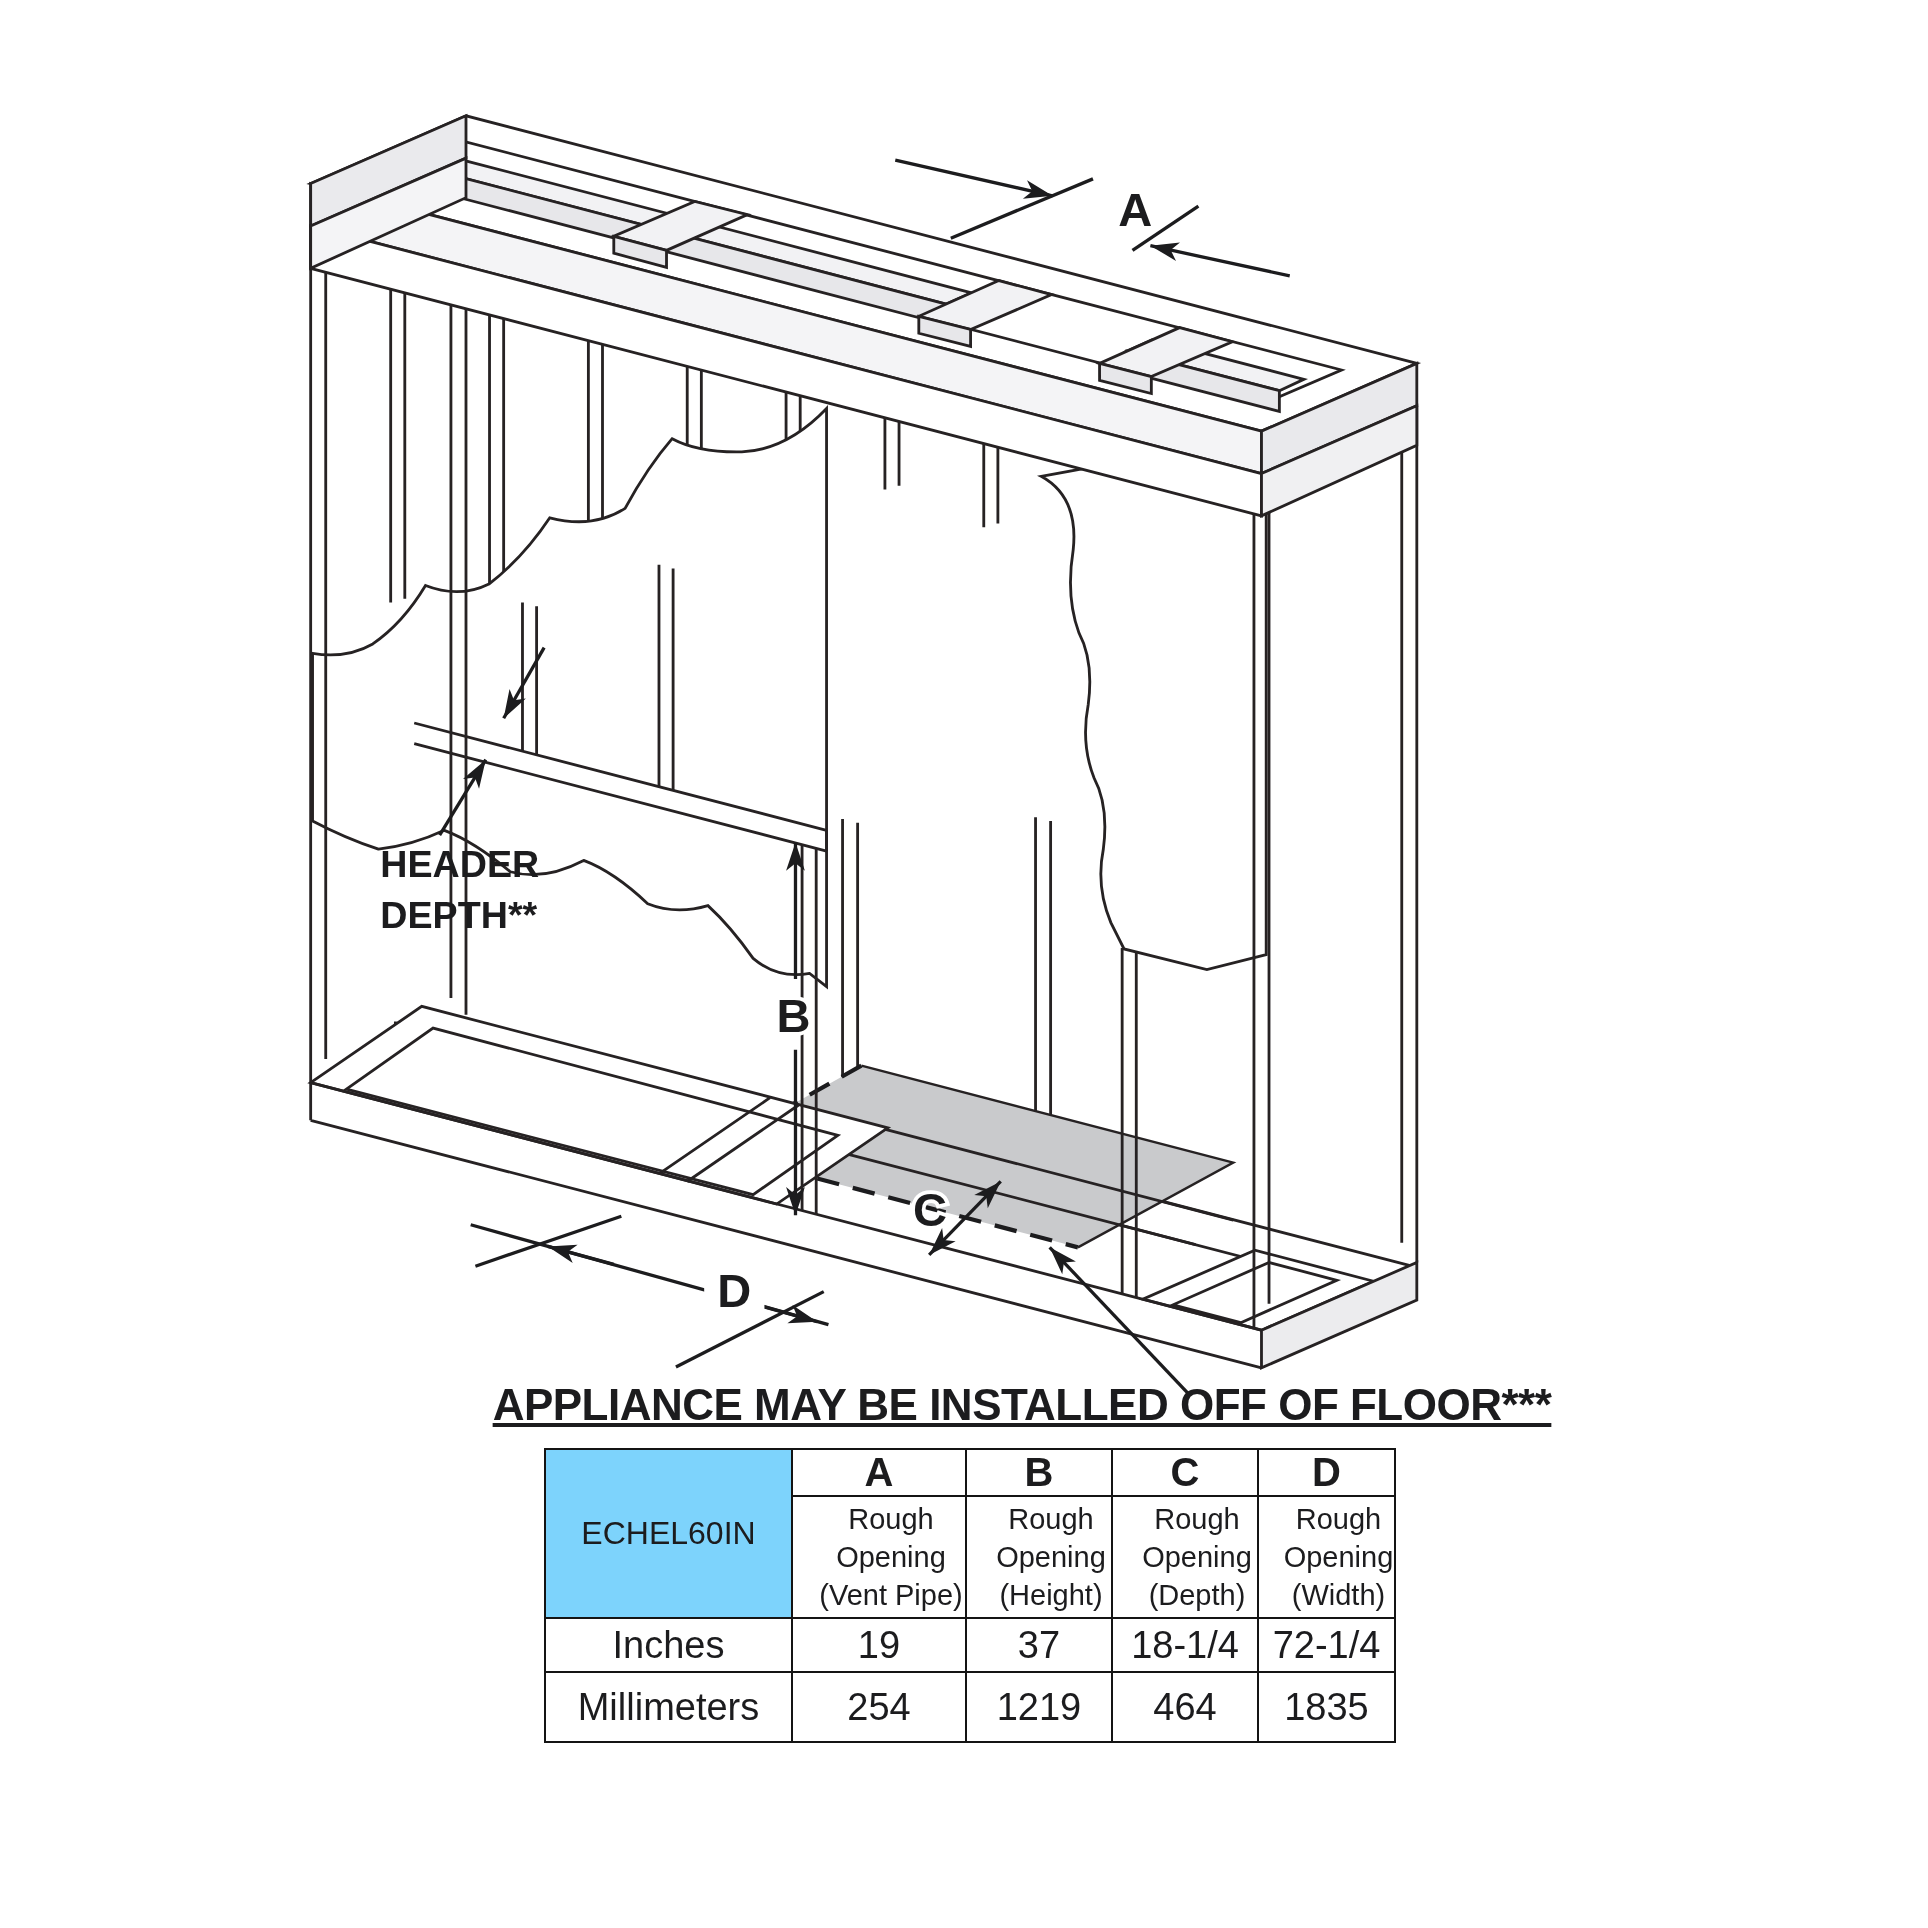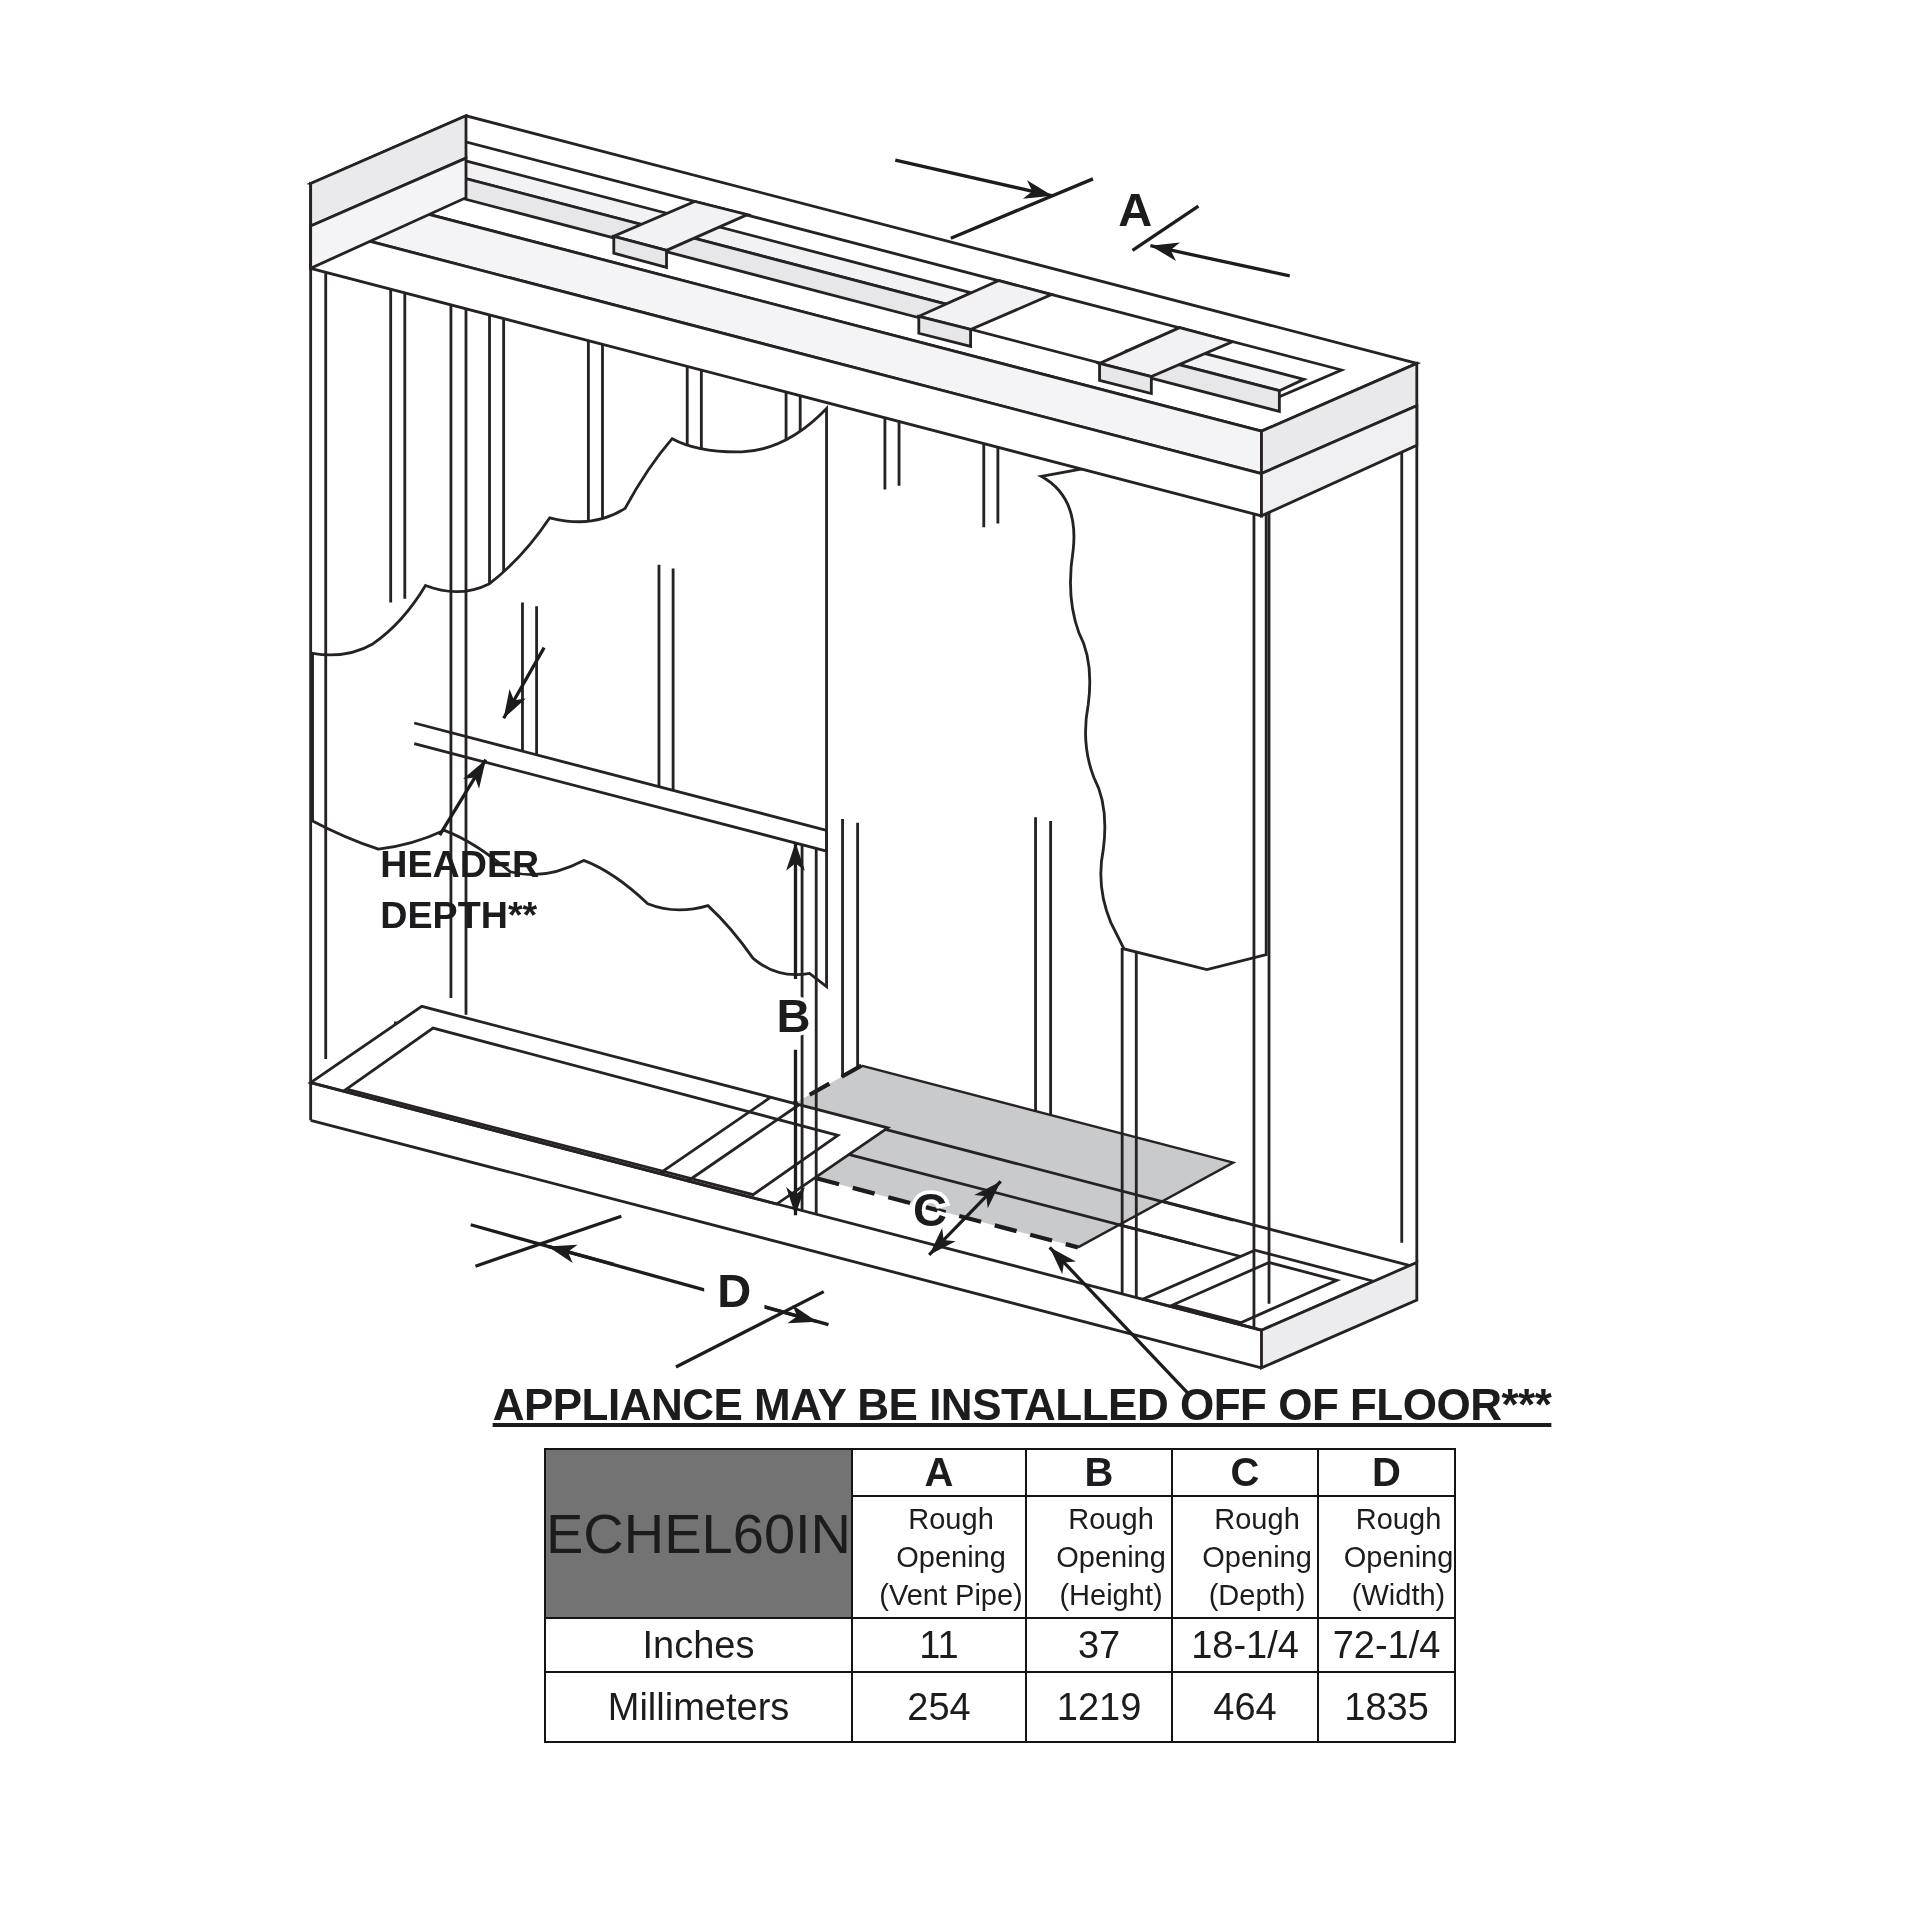--- a/index.html
+++ b/index.html
@@ -6,21 +6,21 @@
   .canvas{position:relative;width:1928px;height:1928px;background:#ffffff;overflow:hidden;
           font-family:"Liberation Sans", sans-serif;color:#1c1c1e;}
   svg{position:absolute;left:0;top:0;}
   svg text{font-family:"Liberation Sans", sans-serif;fill:#1c1c1e;}
   .dimlabel{font-size:50px;font-weight:bold;paint-order:stroke;stroke:#ffffff;stroke-width:8px;}
   .hdlabel{font-size:40px;font-weight:bold;}
   .caption{position:absolute;left:490px;top:1380px;width:1064px;text-align:center;
            font-size:44px;font-weight:bold;letter-spacing:-0.5px;white-space:nowrap;text-decoration:underline;}
   .spec-table{position:absolute;left:544px;top:1448px;border-collapse:collapse;table-layout:fixed;}
   .spec-table td{border:2.8px solid #141414;text-align:center;vertical-align:middle;padding:0;background:#ffffff;}
-  .spec-table td.model{background:#737373;font-size:56px;}
+  .spec-table td.model{background:#7dd3fc;font-size:32px;}
   .spec-table td.letter{font-size:40px;font-weight:bold;}
   .spec-table td.sub{font-size:29px;line-height:38px;padding-left:24px;}
   .spec-table td.rowlabel{font-size:38px;}
   .spec-table td.val{font-size:38px;}
 </style>
 </head>
 <body>
 
 <div class="canvas">
 
@@ -182,21 +182,21 @@
       <div>(Depth)</div>
     </td>
     <td class="sub">
       <div>Rough</div>
       <div>Opening</div>
       <div>(Width)</div>
     </td>
   </tr>
   <tr style="height:54px">
     <td class="rowlabel">Inches</td>
-    <td class="val">11</td>
+    <td class="val">19</td>
     <td class="val">37</td>
     <td class="val">18-1/4</td>
     <td class="val">72-1/4</td>
   </tr>
   <tr style="height:70px">
     <td class="rowlabel">Millimeters</td>
     <td class="val">254</td>
     <td class="val">1219</td>
     <td class="val">464</td>
     <td class="val">1835</td>

